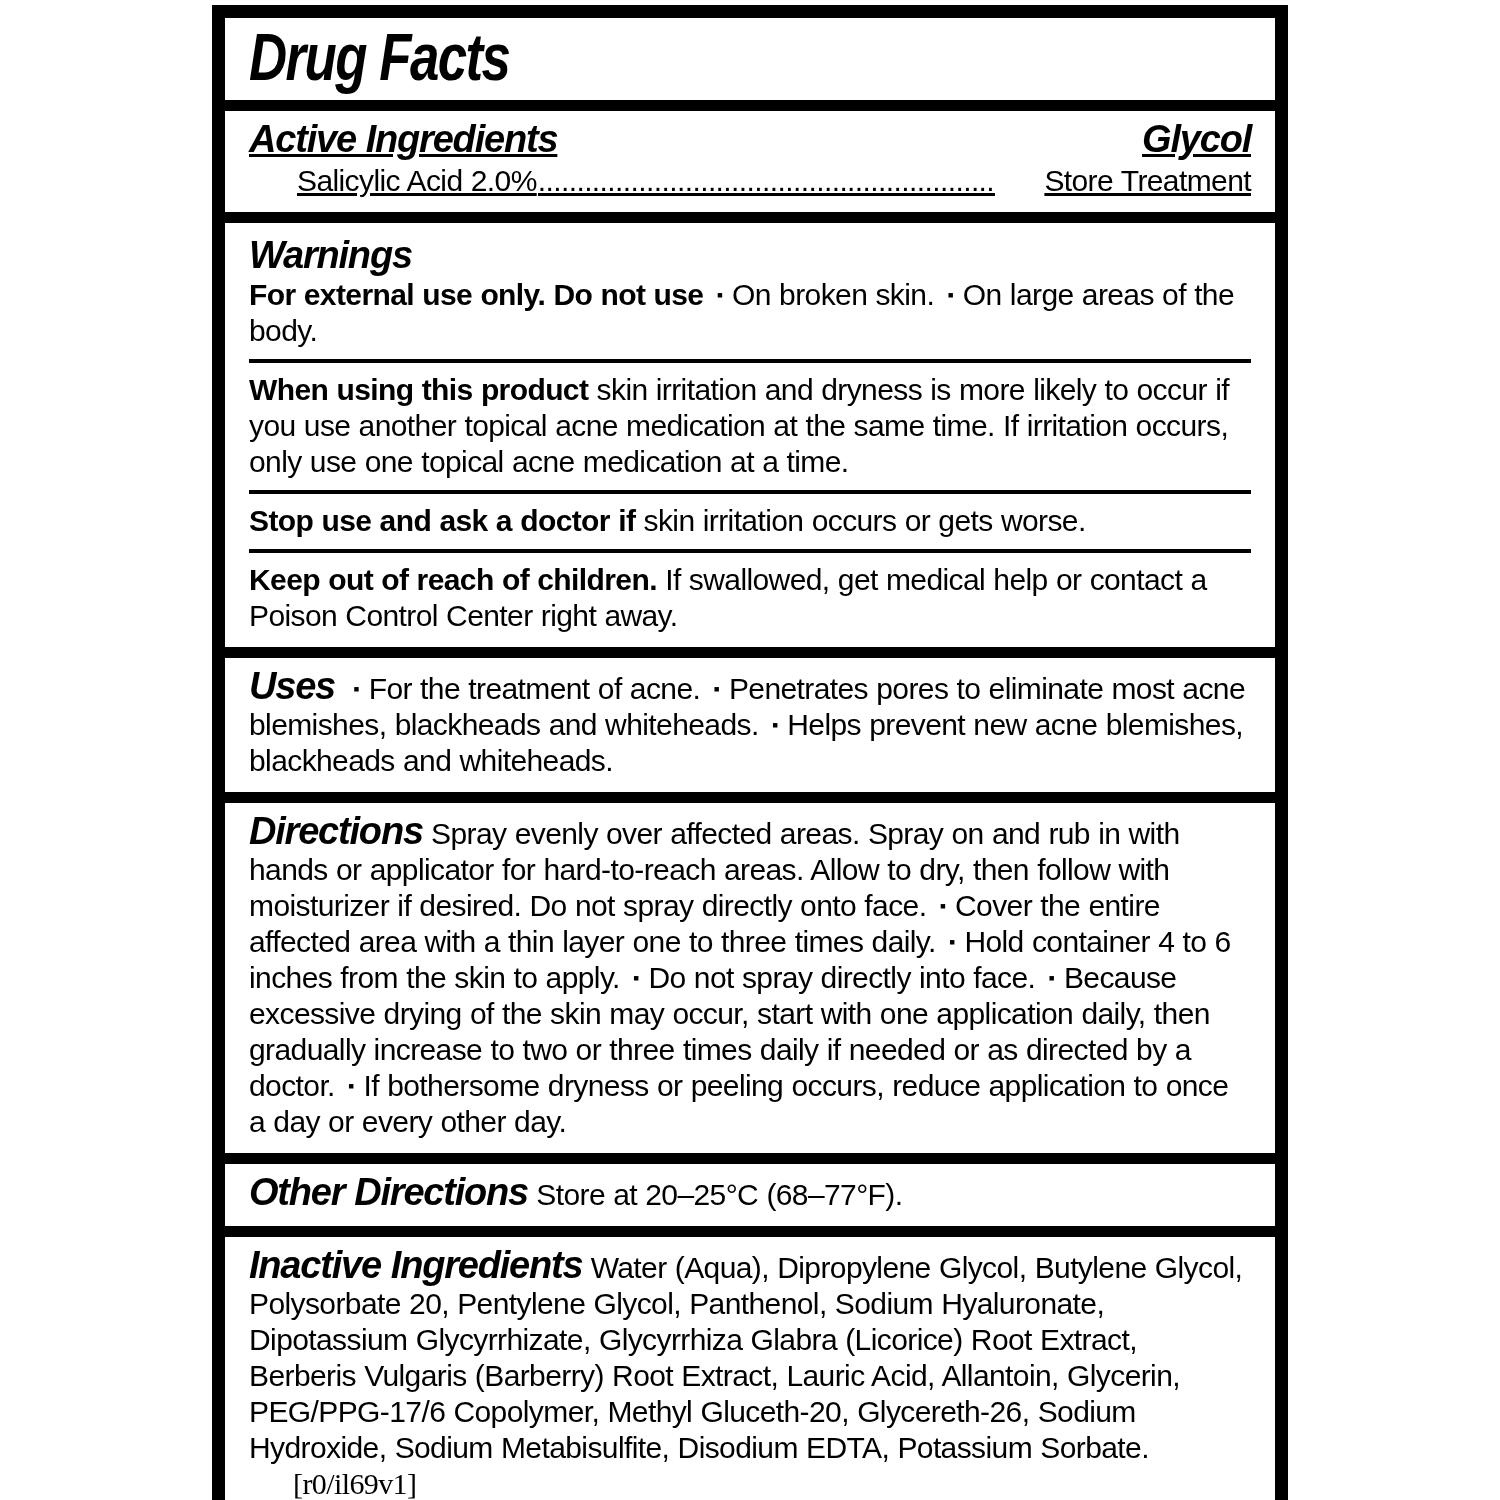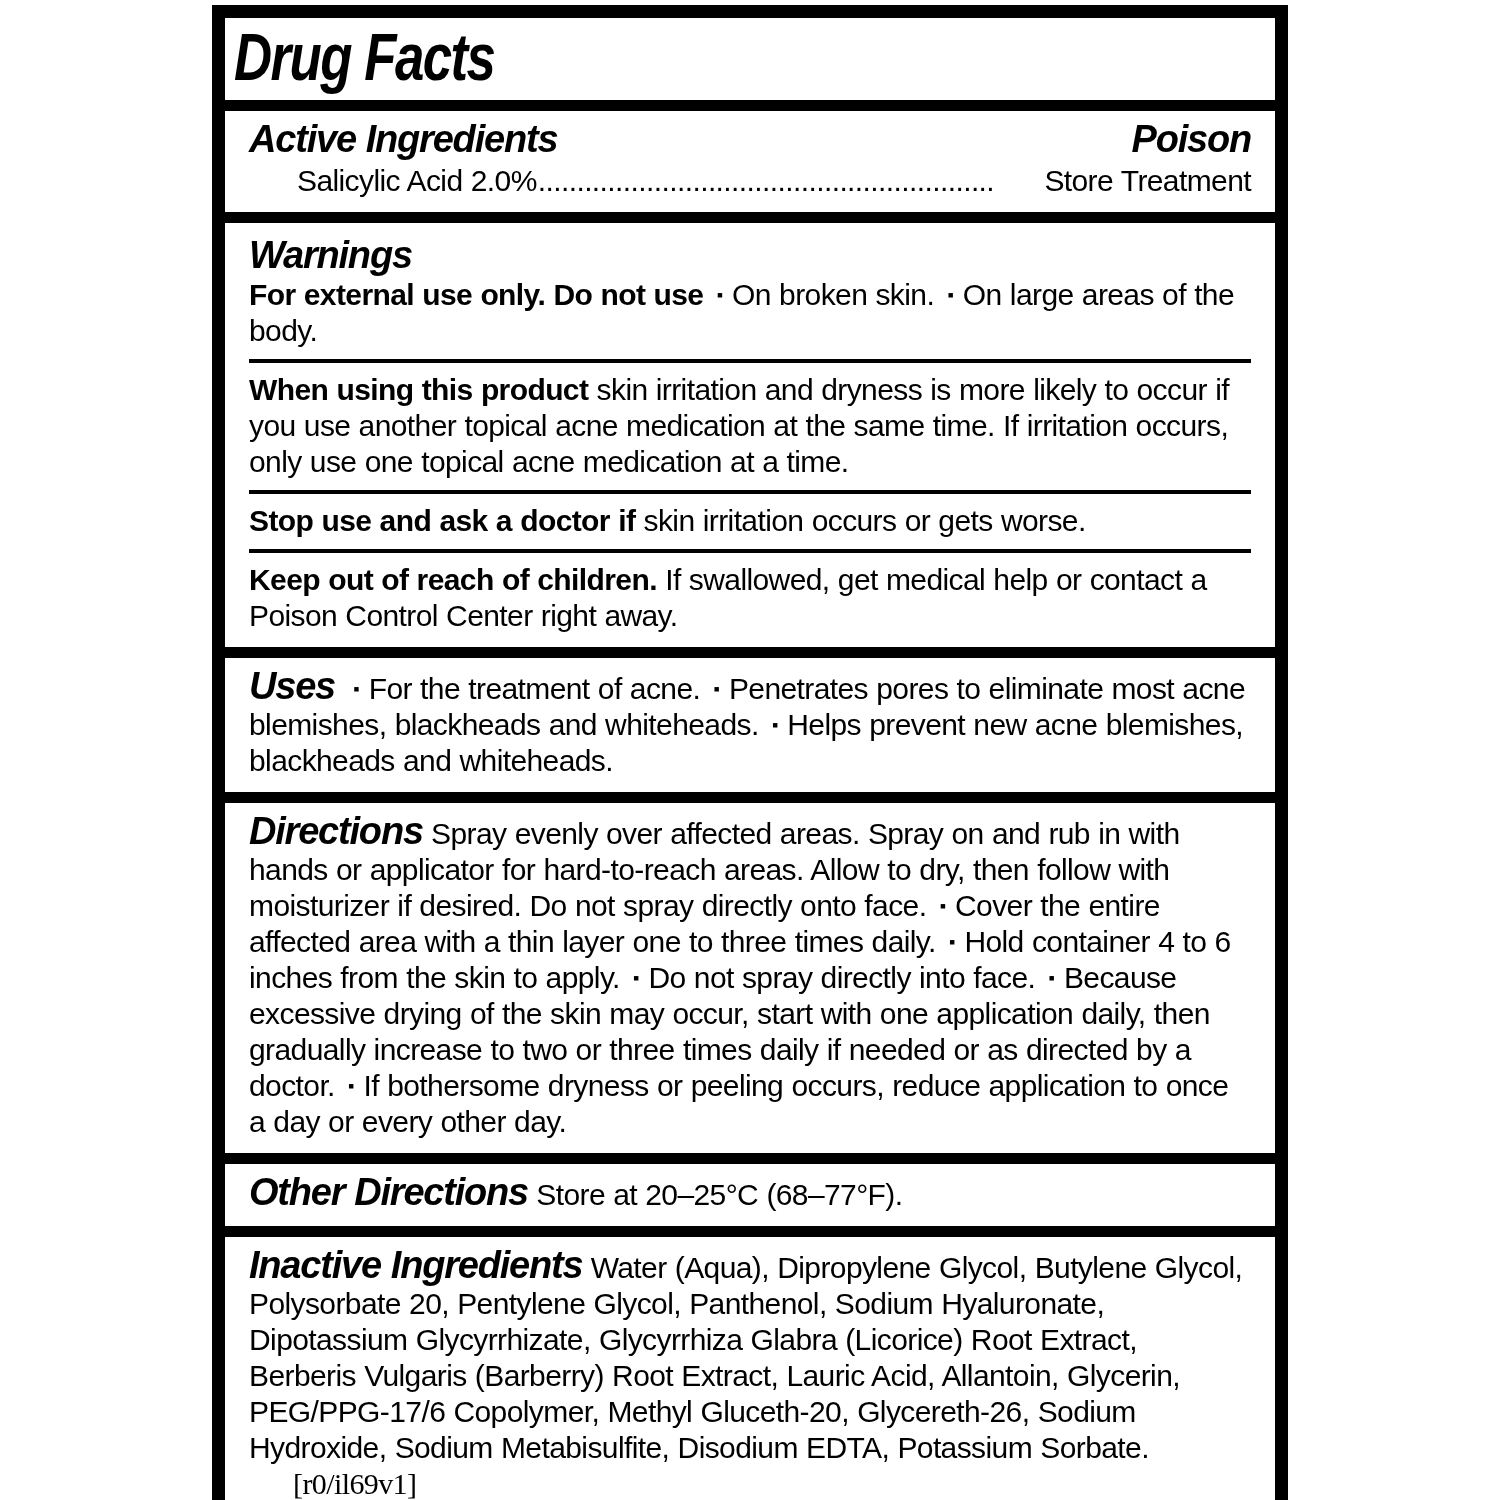--- a/index.html
+++ b/index.html
@@ -18,36 +18,36 @@
     flex-direction:column;
     gap:11px;
   }
   .box {
     background:#fff;
     padding:10px 24px 13px 24px;
     font-size:30px;
     line-height:36px;
     letter-spacing:-0.6px;
   }
-  .title-box { padding:6px 24px 10px 9px; }
+  .title-box { padding:6px 24px 10px 24px; }
   h1.title {
     font-style:italic; font-weight:bold;
     font-size:66px; line-height:66px;
     letter-spacing:-2px;
     transform:scaleX(0.80);
     transform-origin:0 50%;
     white-space:nowrap;
   }
   .h {
     font-style:italic; font-weight:bold;
     font-size:38px;
     letter-spacing:-1.2px;
   }
   .b { font-weight:bold; }
-  .row { display:flex; align-items:flex-start; }
+  .row { display:flex; align-items:flex-start;text-decoration:underline; }
   .spread { justify-content:space-between; }
   .nowrap { white-space:nowrap;margin-left:48px; }
   .leader {
     flex:1 1 auto;
     overflow:hidden;
     white-space:nowrap;
     margin:0 1px;
   }
   .bi {
     display:inline-block;
@@ -69,21 +69,21 @@
 
 <div class="label">
 
   <section class="box title-box">
     <h1 class="title">Drug Facts</h1>
   </section>
 
   <section class="box">
     <div class="row spread">
       <span class="h">Active Ingredients</span>
-      <span class="h">Poison</span>
+      <span class="h">Glycol</span>
     </div>
     <div class="row" style="margin-top:6px;">
       <span class="nowrap">Salicylic Acid 2.0%</span>
       <span class="leader">..........................................................................................................................................</span>
       <span class="nowrap">Store Treatment</span>
     </div>
   </section>
 
   <section class="box">
     <span class="h warn-head">Warnings</span>

